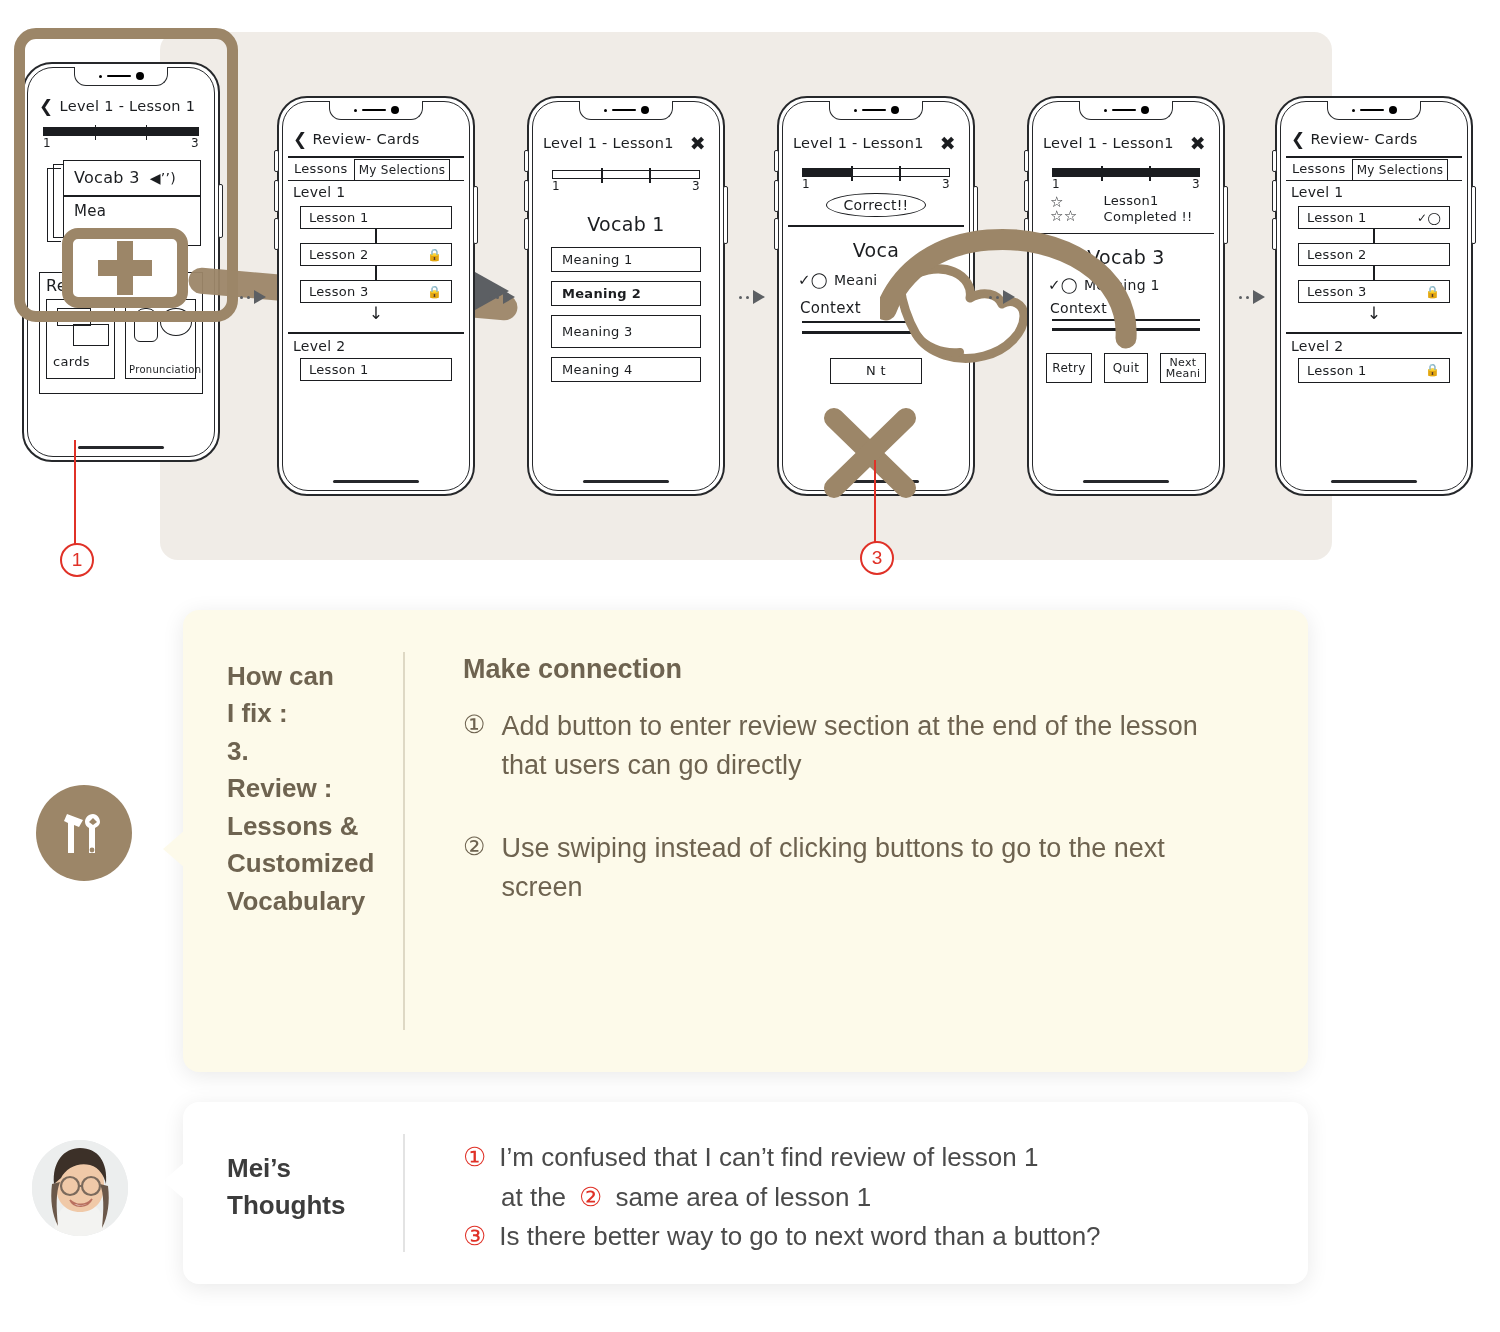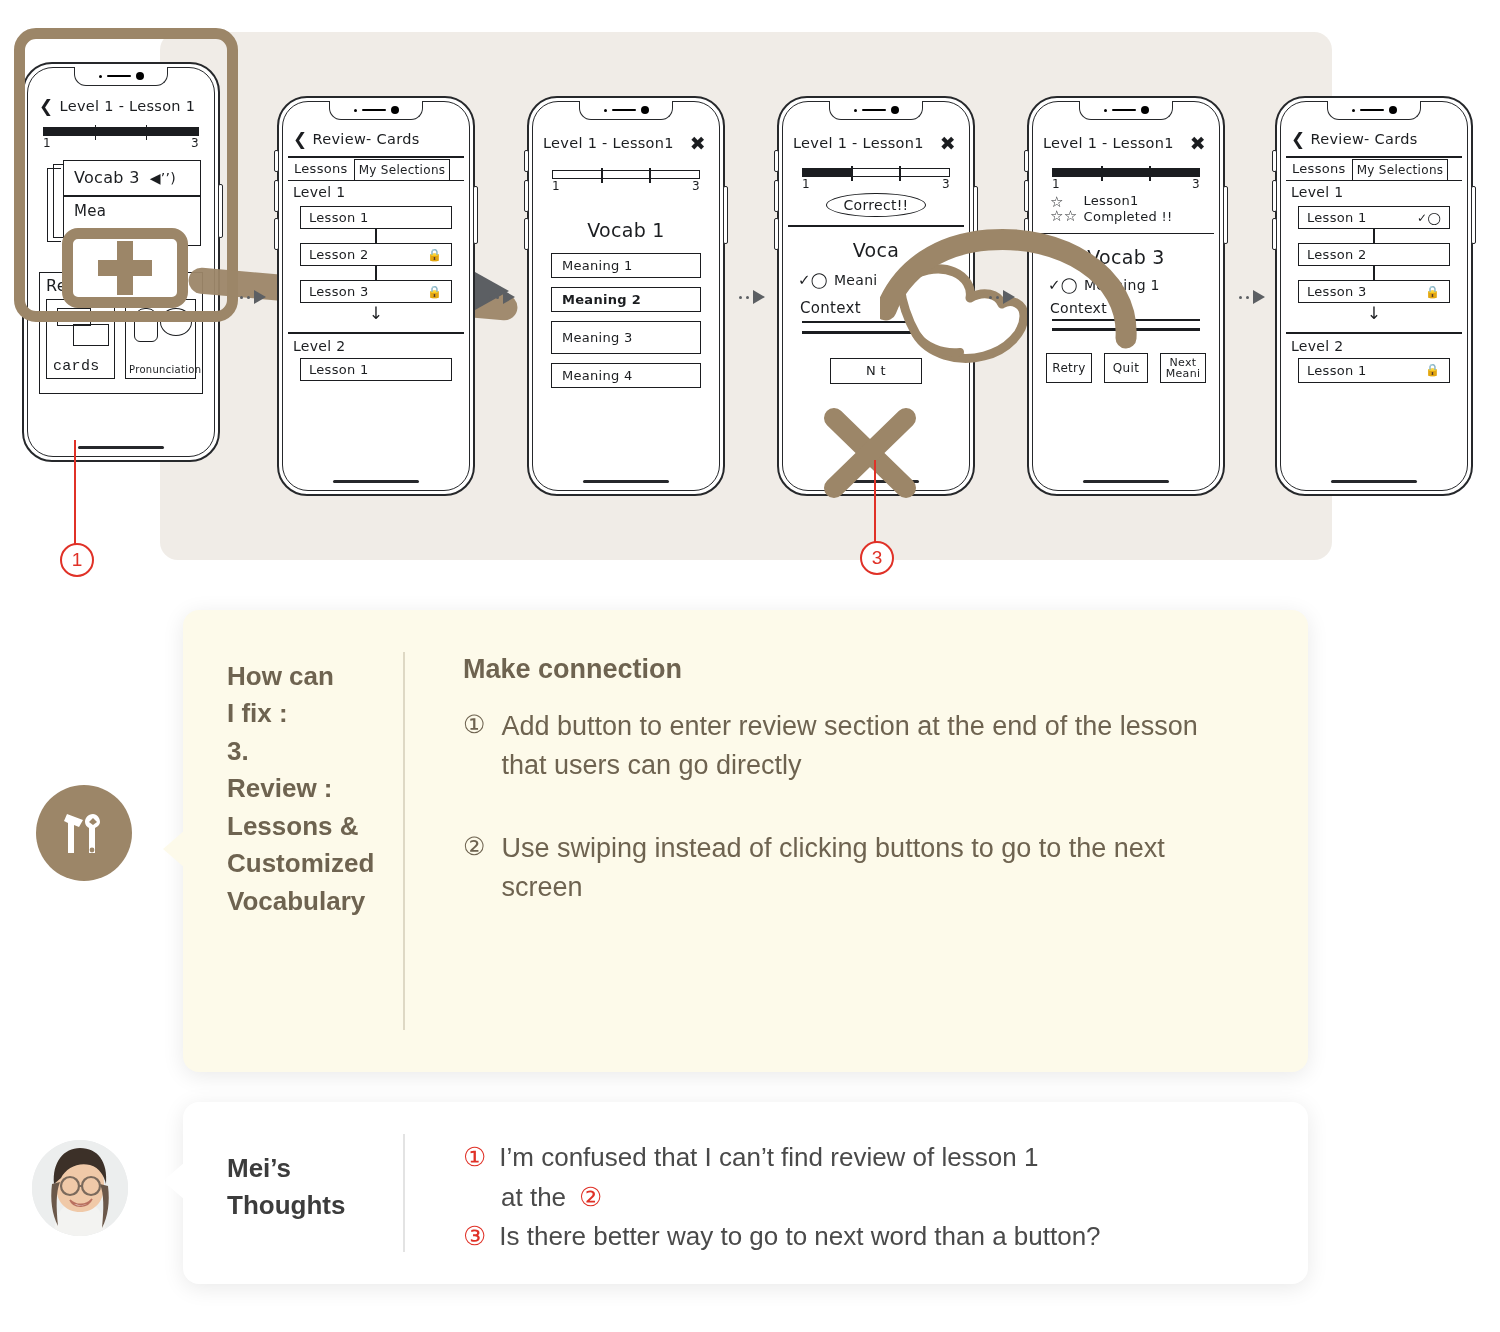--- a/index.html
+++ b/index.html
@@ -169,21 +169,21 @@
         <div class="divider" style="margin:8px 0 0 0;"></div>
         <div class="hw" style="font-size:15px;padding:5px 0 0 10px;">Mea</div>
       </div>
     </div>
     <div class="sketchbox" style="margin:18px 6px 0 6px;height:122px;">
       <div class="hw" style="font-size:16px;padding:3px 0 0 6px;">Review</div>
       <div style="display:flex;gap:10px;padding:4px 6px 0 6px;">
         <div class="sketchbox" style="width:76px;height:80px;position:relative;">
           <div class="sketchbox" style="position:absolute;left:10px;top:8px;width:34px;height:18px;"></div>
           <div class="sketchbox" style="position:absolute;left:26px;top:24px;width:36px;height:22px;"></div>
-          <div class="hw" style="position:absolute;left:6px;bottom:3px;font-size:15px;font-family:Liberation Mono, monospace;">cards</div>
+          <div class="hw" style="position:absolute;left:6px;bottom:9px;font-size:13px;">cards</div>
         </div>
         <div class="sketchbox" style="width:76px;height:80px;position:relative;padding-left:20px;">
           <div style="position:absolute;left:8px;top:8px;width:22px;height:32px;border:1.6px solid #1b1d20;border-radius:11px 11px 6px 6px;"></div>
           <div style="position:absolute;left:34px;top:8px;width:30px;height:26px;border:1.6px solid #1b1d20;border-radius:50%;"></div>
           <div class="hw" style="position:absolute;left:3px;bottom:3px;font-size:10px;">Pronunciation</div>
         </div>
       </div>
     </div>
   </div>
   <div class="home-ind"></div>
@@ -277,21 +277,21 @@
     <div style="margin:16px 14px 0 14px;">
       <div class="prog">
         <div class="tick" style="left:33%"></div>
           <div class="tick" style="left:66%"></div>
       </div>
       <div class="prog-nums hw">
         <span>1</span>
         <span>3</span>
       </div>
     </div>
-    <div class="hw" style="text-align:center;font-size:19px;margin-top:26px;">Vocab 1</div>
+    <div class="hw" style="text-align:center;font-size:19px;margin-top:20px;">Vocab 1</div>
     <div style="padding:4px 13px 0 13px;">
       <div class="sketchbox" style="height:25px;display:flex;align-items:center;padding-left:10px;margin-top:8px;">
         <span class="hw" style="font-size:13px;">Meaning   1</span>
       </div>
       <div class="sketchbox" style="height:25px;display:flex;align-items:center;padding-left:10px;margin-top:9px;font-weight:bold;">
         <span class="hw" style="font-size:13px;">Meaning   2</span>
       </div>
       <div class="sketchbox" style="height:33px;display:flex;align-items:center;padding-left:10px;margin-top:9px;">
         <span class="hw" style="font-size:13px;">Meaning   3</span>
       </div>
@@ -396,21 +396,21 @@
         <div class="tick" style="left:33%"></div>
           <div class="tick" style="left:66%"></div>
       </div>
       <div class="prog-nums hw">
         <span>1</span>
         <span>3</span>
       </div>
     </div>
     <div style="display:flex;align-items:center;gap:6px;padding-left:12px;margin-top:2px;">
       <span class="hw" style="font-size:15px;line-height:.95;">☆<br>☆☆</span>
-      <span class="hw" style="font-size:13px;line-height:1.22;">
+      <span class="hw" style="font-size:13px;line-height:1.22;margin-left:20px;">
         <span>Lesson1</span><br>
         <span>Completed !!</span>
       </span>
     </div>
     <div class="divider" style="margin-top:8px;"></div>
     <div class="hw" style="text-align:center;font-size:19px;margin-top:12px;">Vocab 3</div>
     <div style="display:flex;align-items:center;gap:6px;padding-left:10px;margin-top:8px;">
       <span class="hw" style="font-size:15px;">✓◯</span>
       <span class="hw" style="font-size:14px;">Meaning 1</span>
     </div>
@@ -549,20 +549,21 @@
     </div>
     <div class="vline-mei"></div>
     <div class="mei-right">
       <div class="mei-line">
         <span class="rnum">①</span>
         <span>I’m confused that I can’t find review of lesson 1</span>
       </div>
       <div class="mei-line" style="padding-left:38px;">
         <span>at the </span>
         <span class="rnum-small">②</span>
+        <span> same area of lesson 1</span>
       </div>
       <div class="mei-line">
         <span class="rnum">③</span>
         <span>Is there better way to go to next word than a button?</span>
       </div>
     </div>
   </div>
 </div>
 
 </body></html>

